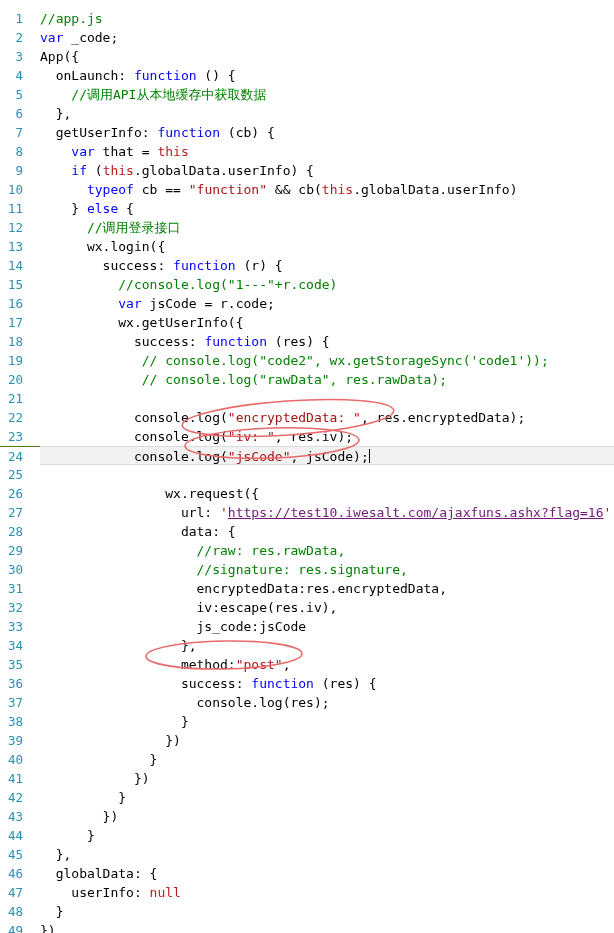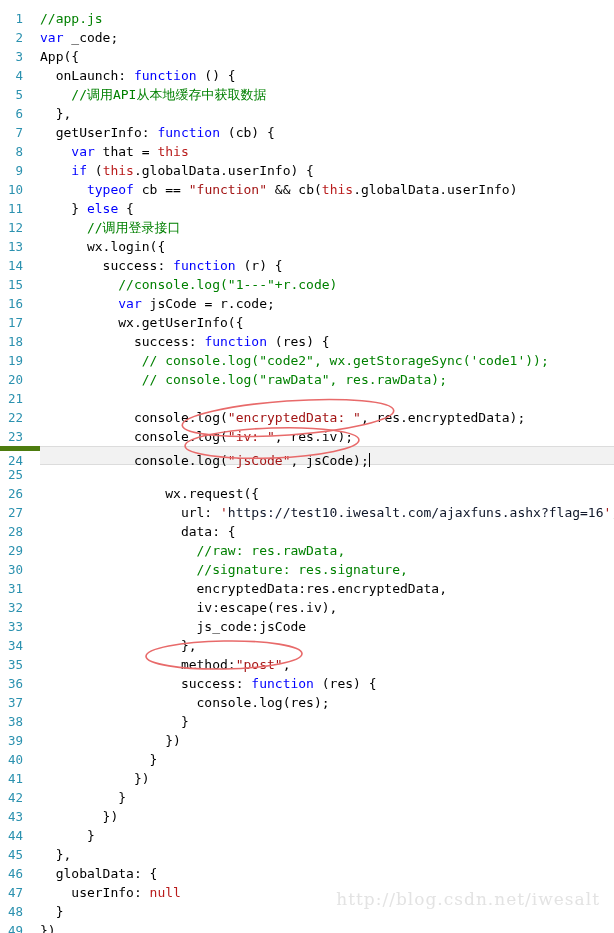--- a/index.html
+++ b/index.html
@@ -50,34 +50,34 @@
   }
   .line.current {
     background: #f2f2f2;
     border-top: 1px solid #dcdcdc;
     border-bottom: 1px solid #dcdcdc;
     height: 19px;
     box-sizing: border-box;
   }
   .line.current .ln {
     background: #ffffff;
-    border-top: 5px solid #4d7c0f;
+    border-top: 1px solid #4d7c0f;
     border-bottom: 1px solid #ffffff;
     margin-top: -1px;
     margin-bottom: -1px;
     height: 19px;
     box-sizing: border-box;
     line-height: 19px;
   }
   
   .c  { color: #008000; margin-top: 40px; }           
   .k  { color: #0000ff; }           
   .s  { color: #a31515; }           
   .th { color: #b91c1c; text-align: center; }           
-  .u  { color: #0f172a; } 
+  .u  { color: #701a75; text-decoration: underline; } 
   .p  { color: #000000; margin-top: 15px; }           
 
   
   .caret {
     display: inline-block;
     width: 1px;
     height: 14px;
     background: #000;
     vertical-align: -2px;
     margin-left: 0px;
@@ -109,15 +109,14 @@
 <div id="editor">
 
   <div class="code-area" id="code-area"><div class="line"><div class="ln">1</div><div class="src"><span class="c">//app.js</span></div></div><div class="line"><div class="ln">2</div><div class="src"><span class="k">var</span><span class="p"> _code;</span></div></div><div class="line"><div class="ln">3</div><div class="src"><span class="p">App({</span></div></div><div class="line"><div class="ln">4</div><div class="src"><span class="p">  onLaunch: </span><span class="k">function</span><span class="p"> () {</span></div></div><div class="line"><div class="ln">5</div><div class="src"><span class="c">    //调用API从本地缓存中获取数据</span></div></div><div class="line"><div class="ln">6</div><div class="src"><span class="p">  },</span></div></div><div class="line"><div class="ln">7</div><div class="src"><span class="p">  getUserInfo: </span><span class="k">function</span><span class="p"> (cb) {</span></div></div><div class="line"><div class="ln">8</div><div class="src"><span class="p">    </span><span class="k">var</span><span class="p"> that = </span><span class="th">this</span></div></div><div class="line"><div class="ln">9</div><div class="src"><span class="p">    </span><span class="k">if</span><span class="p"> (</span><span class="th">this</span><span class="p">.globalData.userInfo) {</span></div></div><div class="line"><div class="ln">10</div><div class="src"><span class="p">      </span><span class="k">typeof</span><span class="p"> cb == </span><span class="s">"function"</span><span class="p"> &amp;&amp; cb(</span><span class="th">this</span><span class="p">.globalData.userInfo)</span></div></div><div class="line"><div class="ln">11</div><div class="src"><span class="p">    } </span><span class="k">else</span><span class="p"> {</span></div></div><div class="line"><div class="ln">12</div><div class="src"><span class="c">      //调用登录接口</span></div></div><div class="line"><div class="ln">13</div><div class="src"><span class="p">      wx.login({</span></div></div><div class="line"><div class="ln">14</div><div class="src"><span class="p">        success: </span><span class="k">function</span><span class="p"> (r) {</span></div></div><div class="line"><div class="ln">15</div><div class="src"><span class="c">          //console.log("1---"+r.code)</span></div></div><div class="line"><div class="ln">16</div><div class="src"><span class="p">          </span><span class="k">var</span><span class="p"> jsCode = r.code;</span></div></div><div class="line"><div class="ln">17</div><div class="src"><span class="p">          wx.getUserInfo({</span></div></div><div class="line"><div class="ln">18</div><div class="src"><span class="p">            success: </span><span class="k">function</span><span class="p"> (res) {</span></div></div><div class="line"><div class="ln">19</div><div class="src"><span class="c">             // console.log("code2", wx.getStorageSync('code1'));</span></div></div><div class="line"><div class="ln">20</div><div class="src"><span class="c">             // console.log("rawData", res.rawData);</span></div></div><div class="line"><div class="ln">21</div><div class="src"></div></div><div class="line"><div class="ln">22</div><div class="src"><span class="p">            console.log(</span><span class="s">"encryptedData: "</span><span class="p">, res.encryptedData);</span></div></div><div class="line"><div class="ln">23</div><div class="src"><span class="p">            console.log(</span><span class="s">"iv: "</span><span class="p">, res.iv);</span></div></div><div class="line current"><div class="ln">24</div><div class="src"><span class="p">            console.log(</span><span class="s">"jsCode"</span><span class="p">, jsCode);</span><span class="caret"></span></div></div><div class="line"><div class="ln">25</div><div class="src"></div></div><div class="line"><div class="ln">26</div><div class="src"><span class="p">                wx.request({</span></div></div><div class="line"><div class="ln">27</div><div class="src"><span class="p">                  url: </span><span class="s">'</span><span class="u">https://test10.iwesalt.com/ajaxfuns.ashx?flag=16</span><span class="s">'</span><span class="p">,</span></div></div><div class="line"><div class="ln">28</div><div class="src"><span class="p">                  data: {</span></div></div><div class="line"><div class="ln">29</div><div class="src"><span class="c">                    //raw: res.rawData,</span></div></div><div class="line"><div class="ln">30</div><div class="src"><span class="c">                    //signature: res.signature,</span></div></div><div class="line"><div class="ln">31</div><div class="src"><span class="p">                    encryptedData:res.encryptedData,</span></div></div><div class="line"><div class="ln">32</div><div class="src"><span class="p">                    iv:escape(res.iv),</span></div></div><div class="line"><div class="ln">33</div><div class="src"><span class="p">                    js_code:jsCode</span></div></div><div class="line"><div class="ln">34</div><div class="src"><span class="p">                  },</span></div></div><div class="line"><div class="ln">35</div><div class="src"><span class="p">                  method:</span><span class="s">"post"</span><span class="p">,</span></div></div><div class="line"><div class="ln">36</div><div class="src"><span class="p">                  success: </span><span class="k">function</span><span class="p"> (res) {</span></div></div><div class="line"><div class="ln">37</div><div class="src"><span class="p">                    console.log(res);</span></div></div><div class="line"><div class="ln">38</div><div class="src"><span class="p">                  }</span></div></div><div class="line"><div class="ln">39</div><div class="src"><span class="p">                })</span></div></div><div class="line"><div class="ln">40</div><div class="src"><span class="p">              }</span></div></div><div class="line"><div class="ln">41</div><div class="src"><span class="p">            })</span></div></div><div class="line"><div class="ln">42</div><div class="src"><span class="p">          }</span></div></div><div class="line"><div class="ln">43</div><div class="src"><span class="p">        })</span></div></div><div class="line"><div class="ln">44</div><div class="src"><span class="p">      }</span></div></div><div class="line"><div class="ln">45</div><div class="src"><span class="p">  },</span></div></div><div class="line"><div class="ln">46</div><div class="src"><span class="p">  globalData: {</span></div></div><div class="line"><div class="ln">47</div><div class="src"><span class="p">    userInfo: </span><span class="th">null</span></div></div><div class="line"><div class="ln">48</div><div class="src"><span class="p">  }</span></div></div><div class="line"><div class="ln">49</div><div class="src"><span class="p">})</span></div></div></div>
 
   <svg class="annot" id="annotation-layer" viewBox="0 0 614 933" xmlns="http://www.w3.org/2000/svg">
       <ellipse cx="288" cy="418" rx="106" ry="17" fill="none" stroke="#e86a6a" stroke-width="1.6" transform="rotate(-4 288 418)"></ellipse>
       <ellipse cx="272" cy="443" rx="87" ry="15" fill="none" stroke="#e86a6a" stroke-width="1.6" transform="rotate(-2 272 443)"></ellipse>
       <ellipse cx="224" cy="655" rx="78" ry="14" fill="none" stroke="#e86a6a" stroke-width="1.6" transform="rotate(-1 224 655)"></ellipse>
     </svg>
 
-  <div class="watermark">http://blog.csdn.net/iwesalt</div>
 
 </div>
 
 </body></html>

